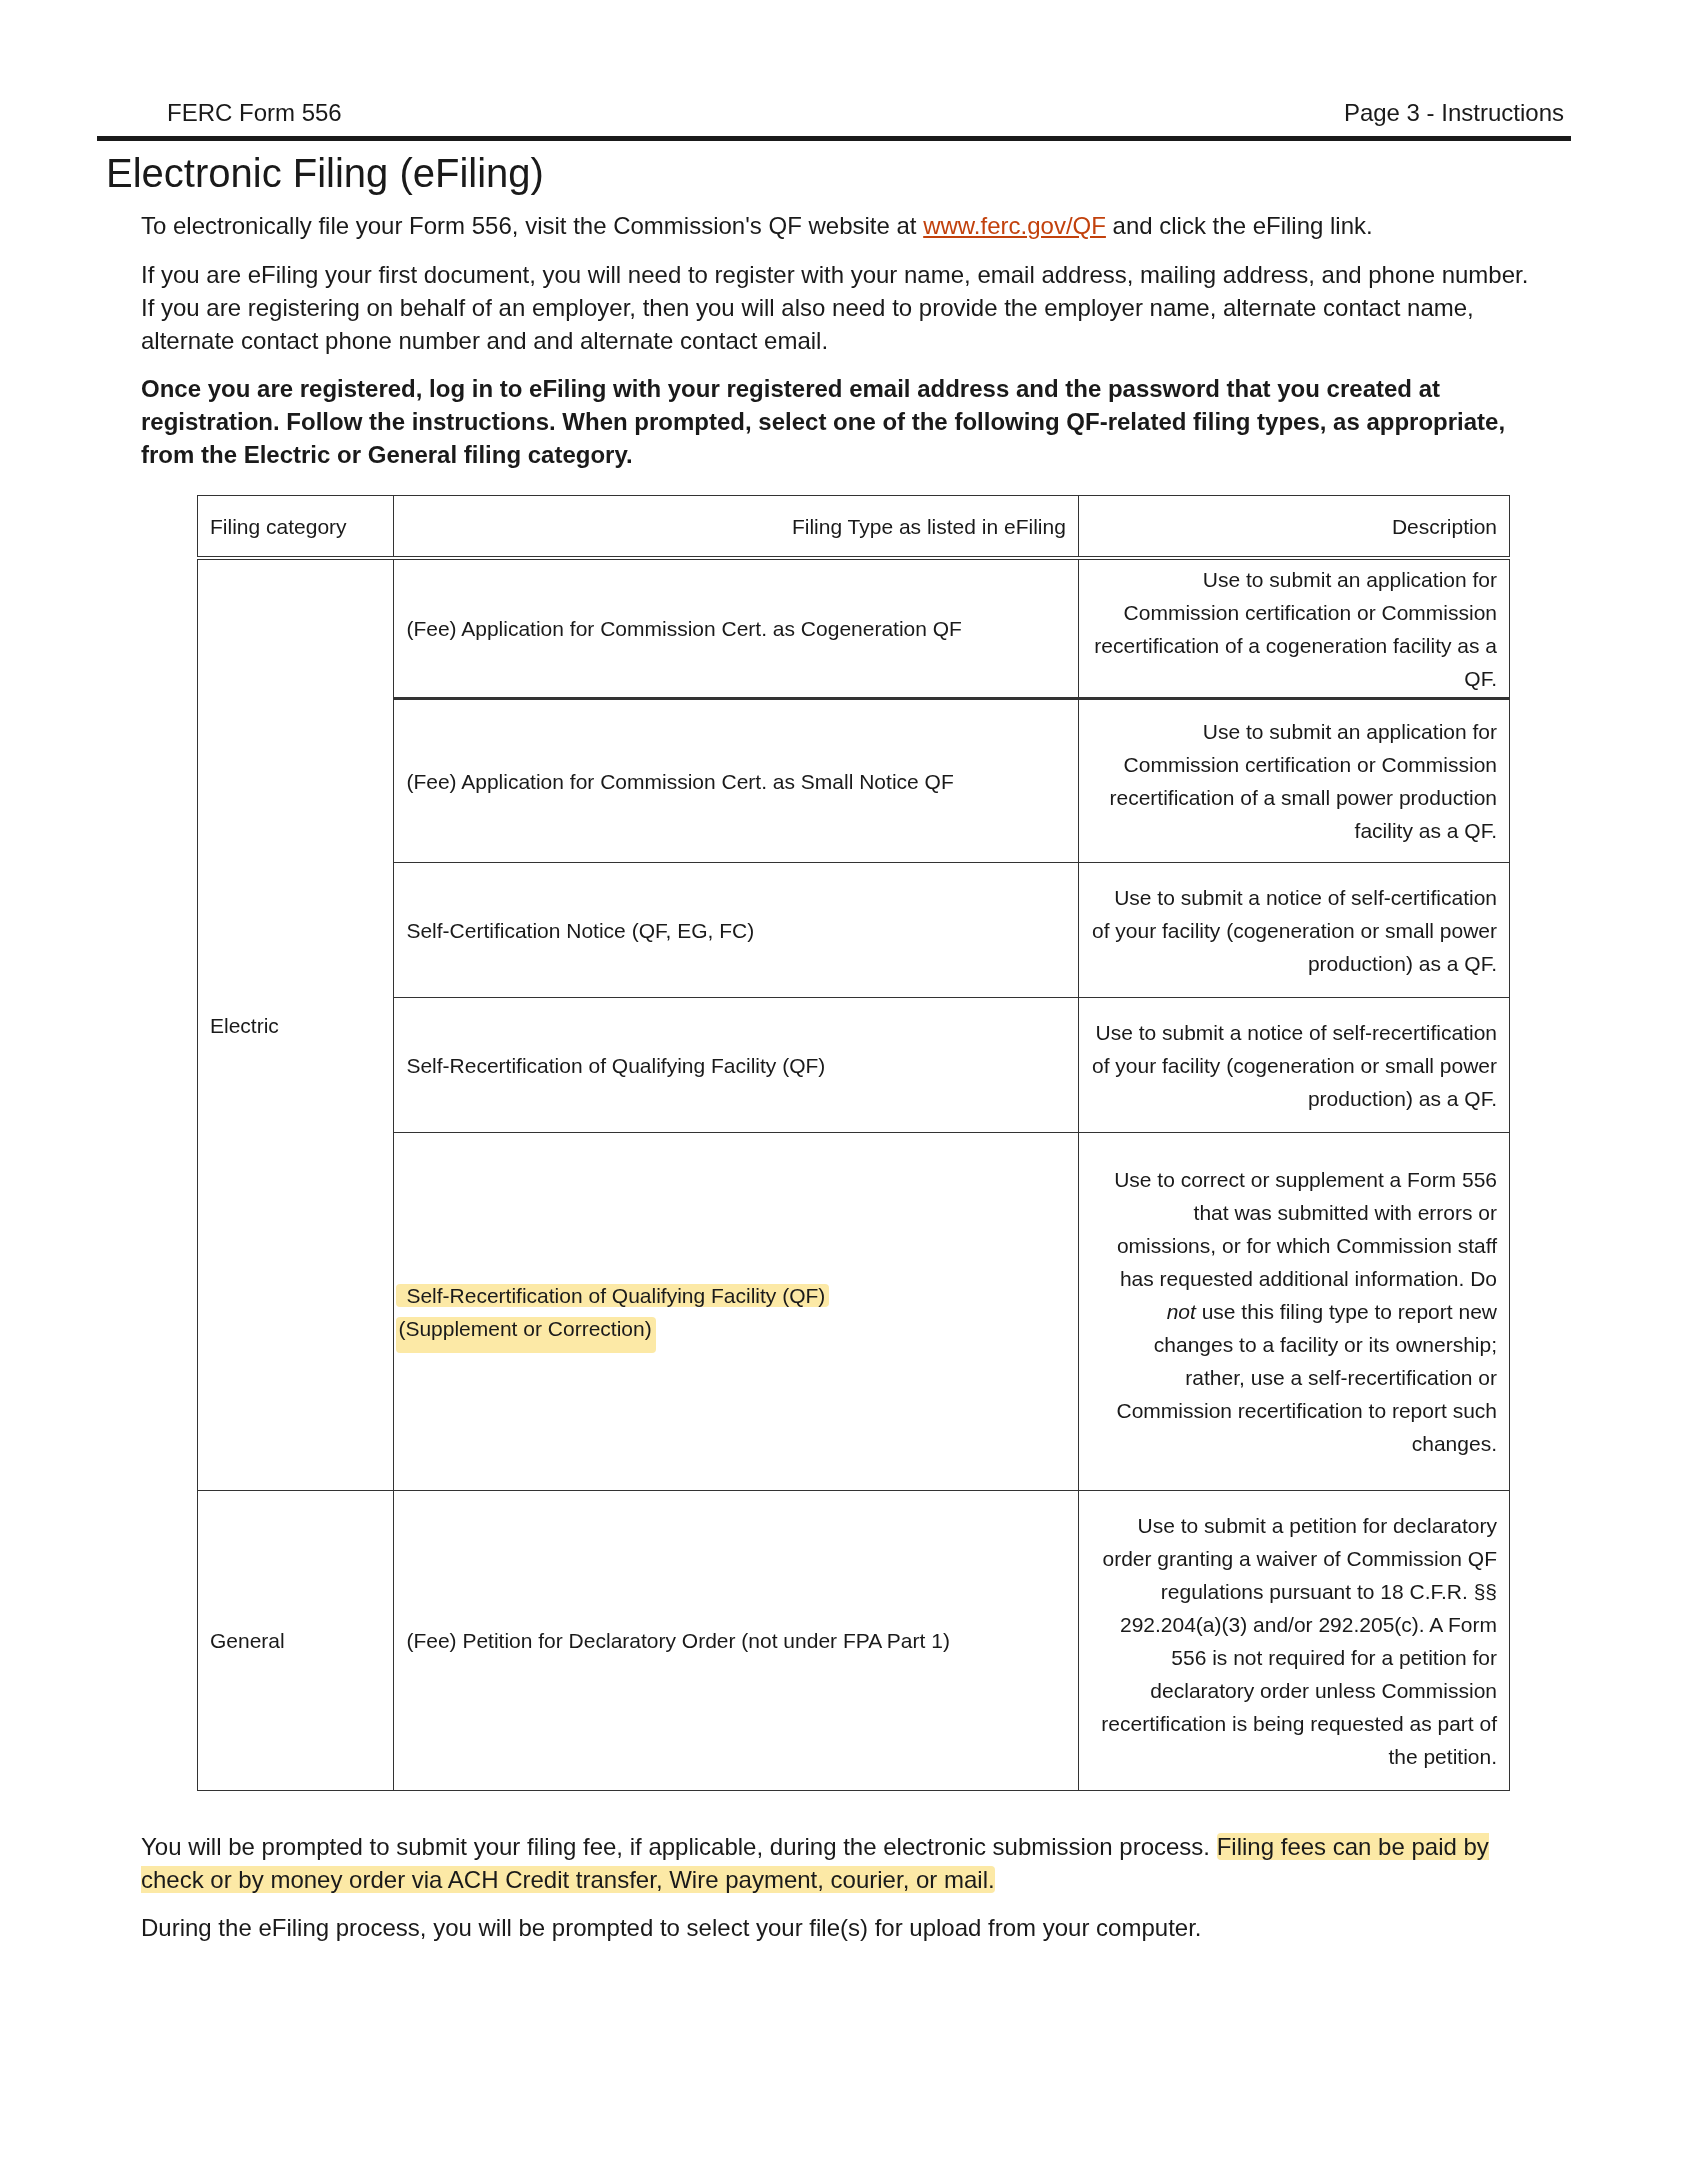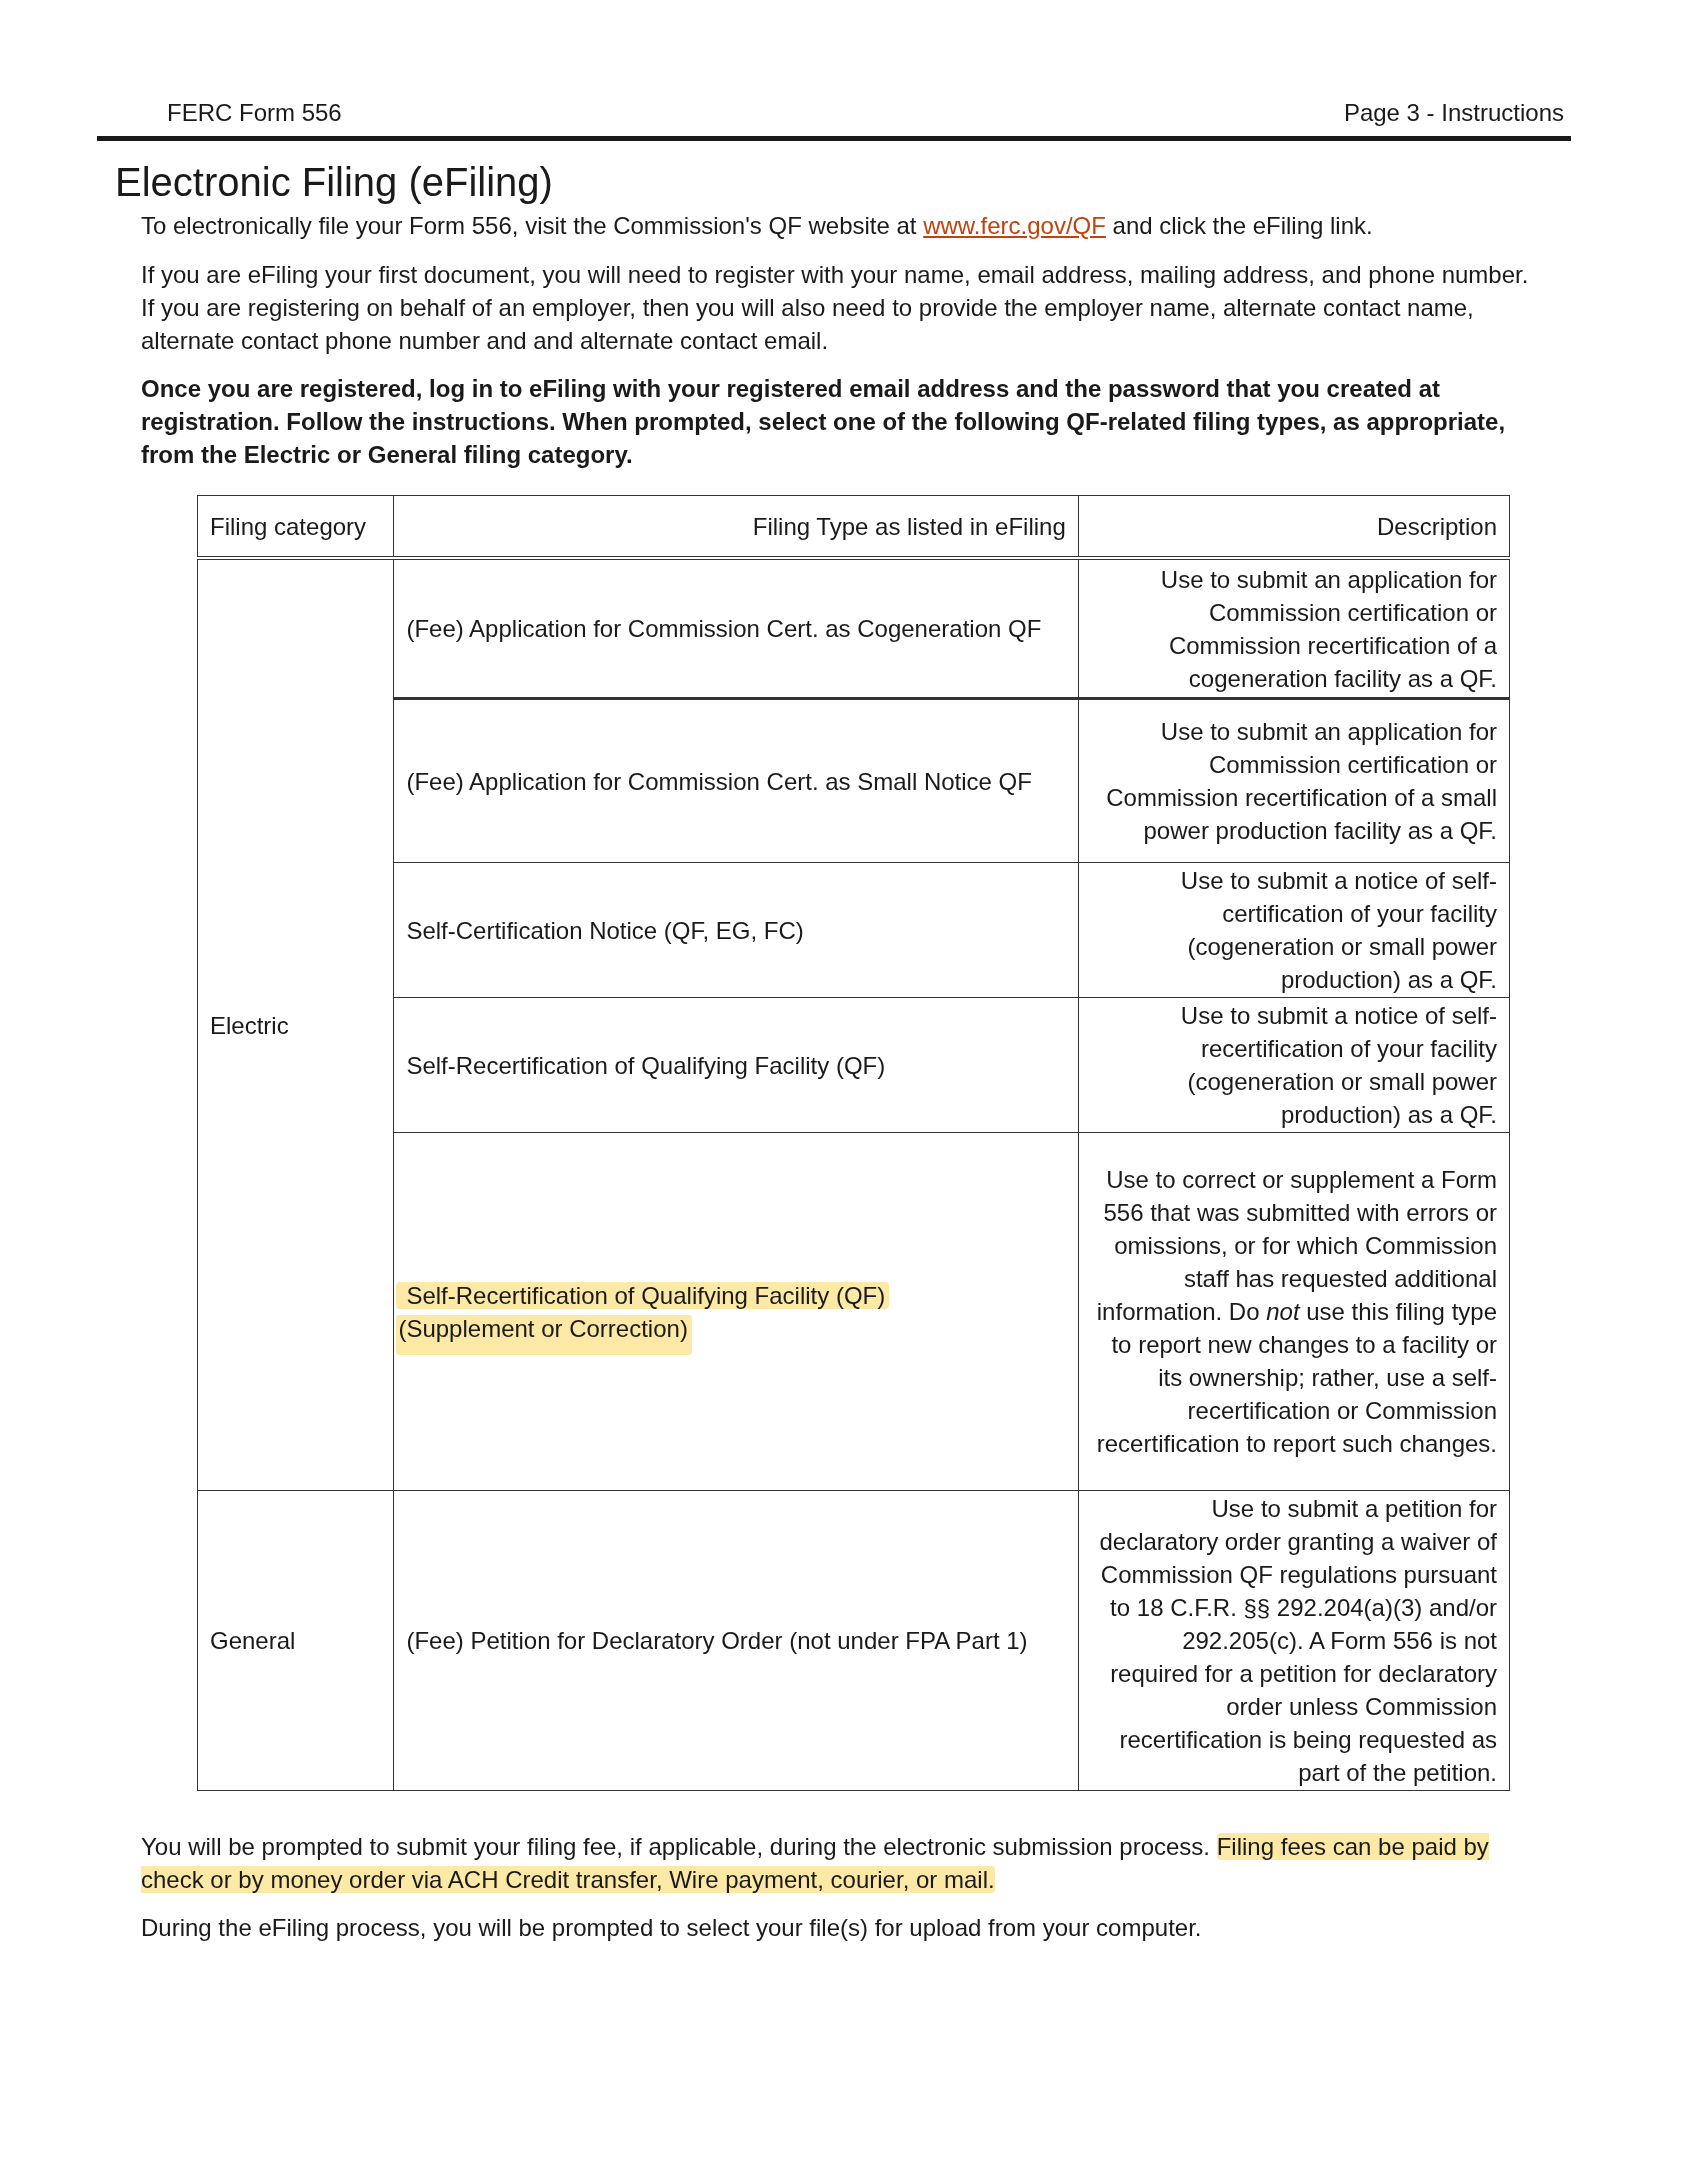--- a/index.html
+++ b/index.html
@@ -1,26 +1,26 @@
 <!DOCTYPE html>
 <html><head>
 <meta charset="utf-8">
 <style>
   html, body { margin: 0; padding: 0; background: #ffffff; }
   body { width: 1683px; height: 2178px; position: relative; overflow: hidden;
          font-family: "Liberation Sans", "DejaVu Sans", sans-serif; color: #1a1a1a; }
   .hdr-left { position: absolute; left: 167px; top: 99px; font-size: 24px; }
   .hdr-right { position: absolute; right: 119px; top: 99px; font-size: 24px; }
   .rule { position: absolute; left: 97px; top: 136px; width: 1474px; height: 5px; background: #1a1a1a; }
-  .title { position: absolute; left: 102px; top: 147px; font-size: 40px; font-weight: normal; margin: 13px; }
+  .title { position: absolute; left: 102px; top: 147px; font-size: 40px; font-weight: normal; margin: 4px; }
   .para { position: absolute; left: 141px; width: 1406px; font-size: 24px; line-height: 33px; margin: 0; }
   .link { color: #c2410c; text-decoration: underline; }
   .hl { background: #fce9a6; border-radius: 4px; }
   table.filing { position: absolute; left: 197px; top: 495px; width: 1313px;
-                 border-collapse: collapse; font-size: 24px; line-height: 33px; }
+                 border-collapse: collapse; font-size: 21px; line-height: 33px; }
   table.filing td, table.filing th { border: 1.5px solid #333; vertical-align: middle; padding: 0 12px; font-weight: normal; }
   table.filing th { height: 60px; text-align: right; }
   table.filing th.c1 { text-align: left; }
   table.filing thead tr { border-bottom: 4px double #333; }
   .c1 { width: 172px; }
   .c2 { width: 663px; }
   .c3 { width: 408px; }
   td.desc { vertical-align: top; padding-top: 2px; padding-bottom: 2px; text-align: right; }
   .r1 td { height: 137px; }
   .r2 td { height: 162px; }

